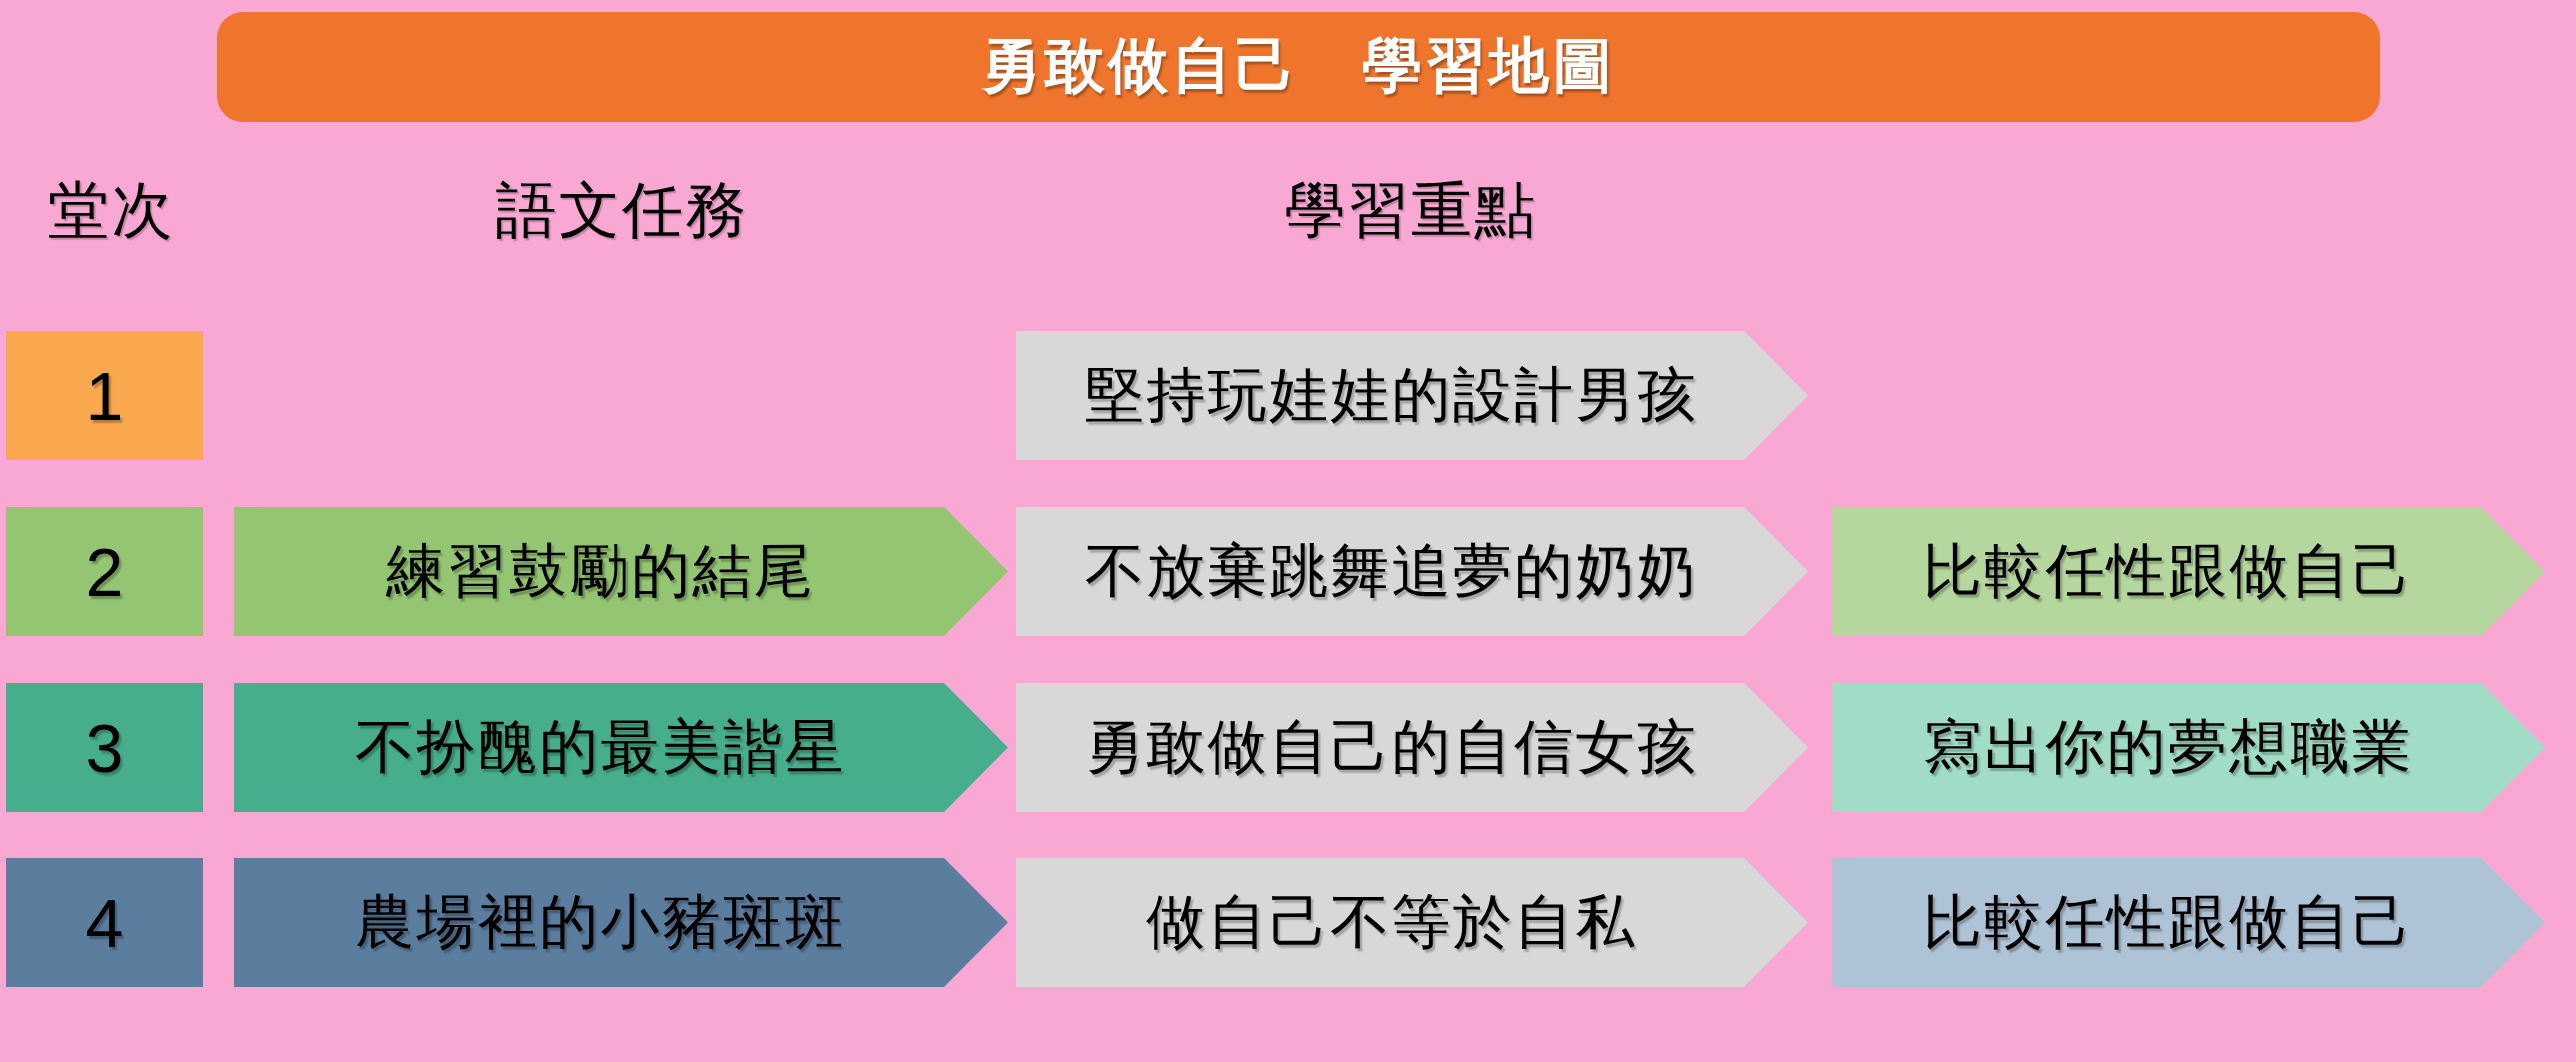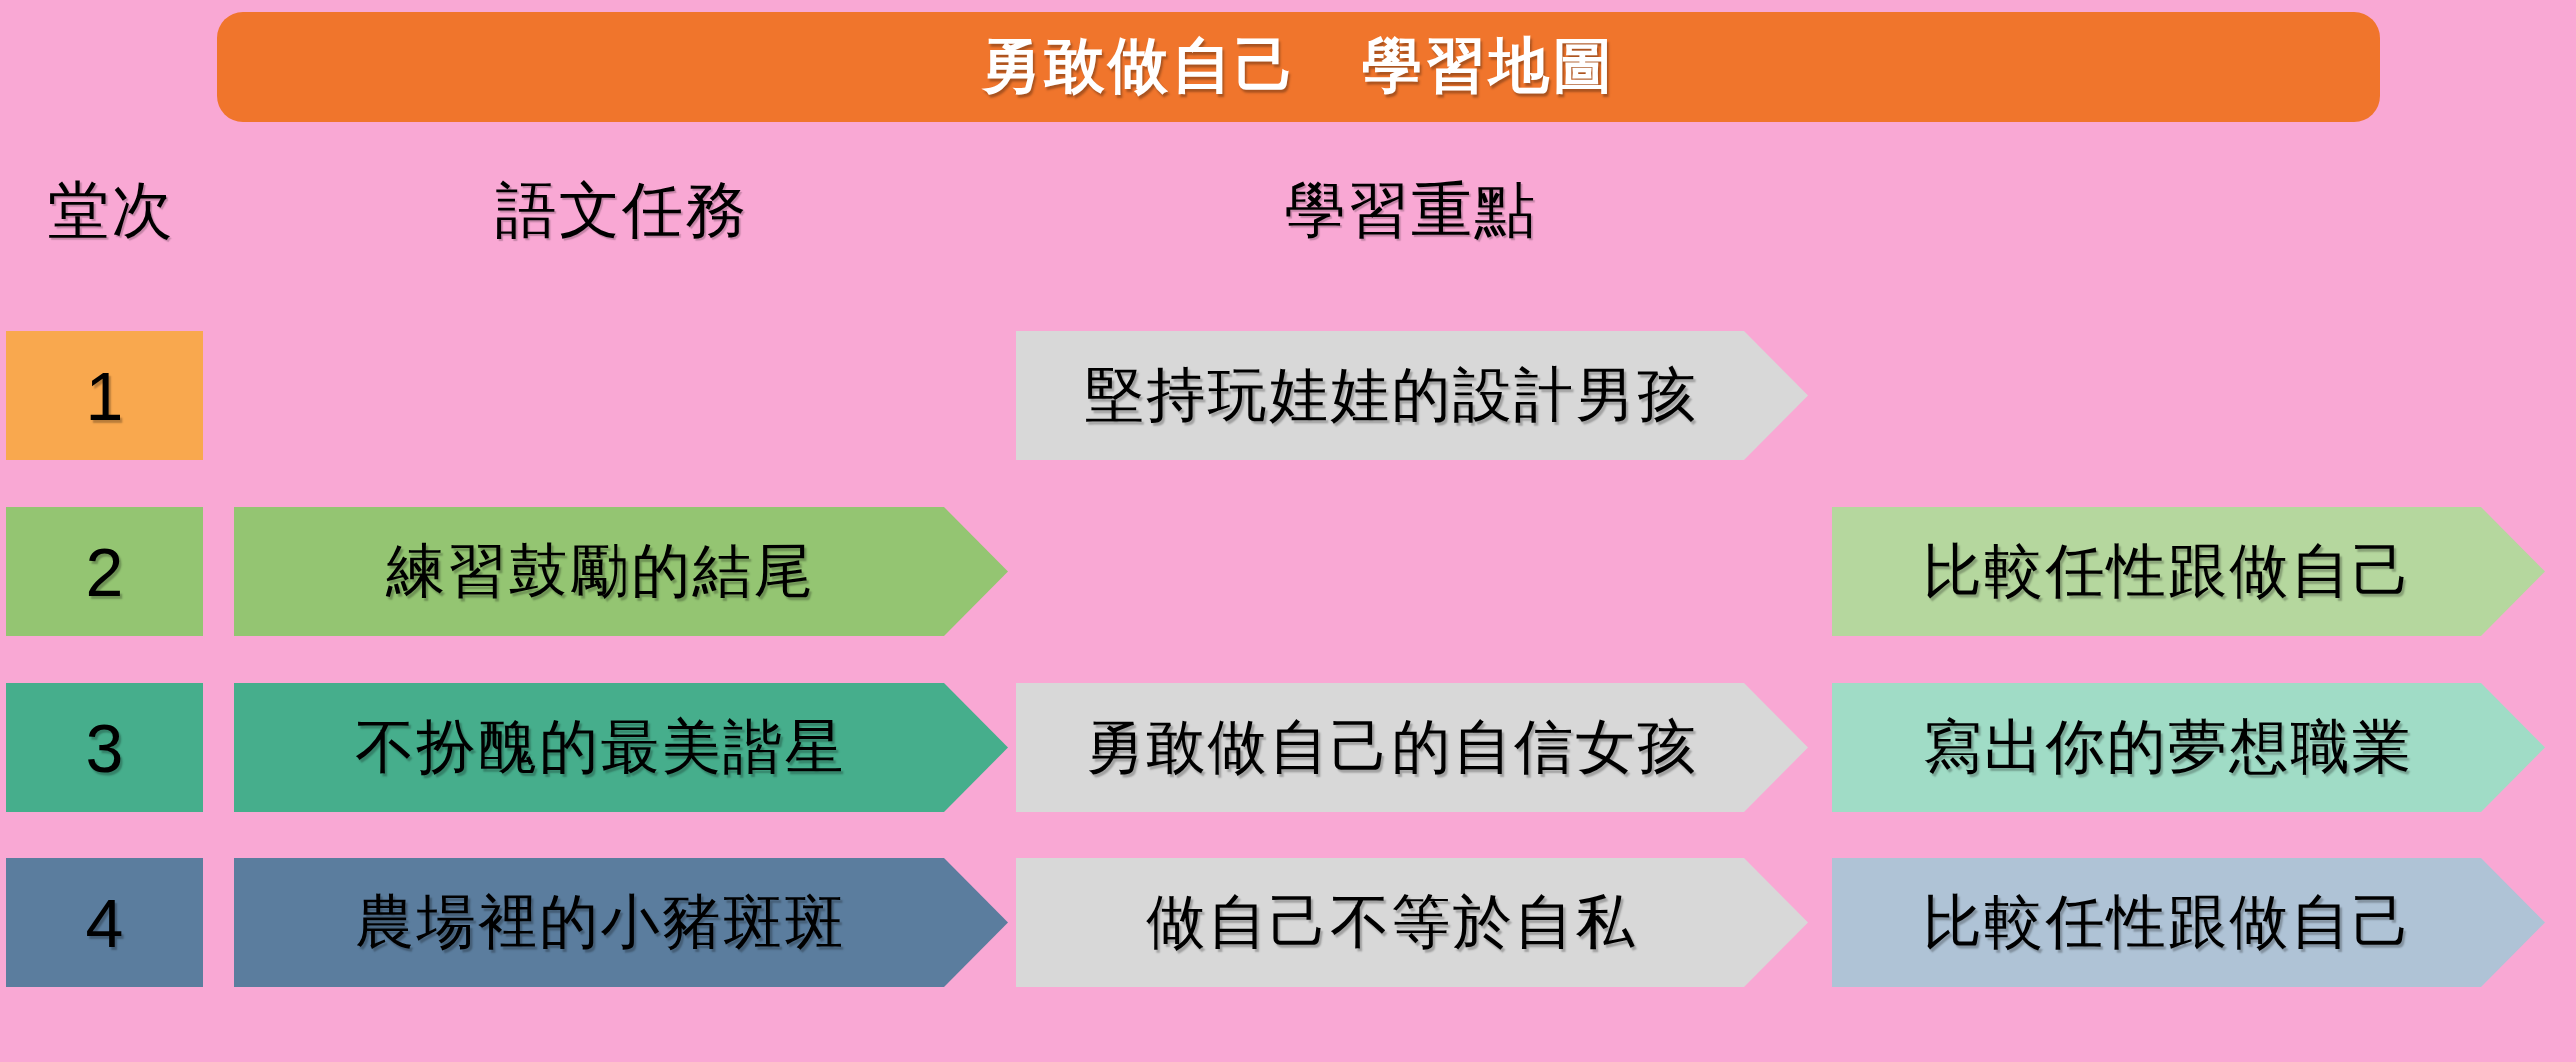--- a/index.html
+++ b/index.html
@@ -72,20 +72,21 @@
   <div class="col-header c2">學習重點</div>
 
   <div class="row r0">
     <div class="cell num" style="background-color: rgb(249, 168, 78);">1</div>
     <div class="cell arrow focus" style="background-color: rgb(216, 216, 216);">堅持玩娃娃的設計男孩</div>
   </div>
 
   <div class="row r1">
     <div class="cell num" style="background-color: rgb(148, 197, 114);">2</div>
     <div class="cell arrow unit" style="background-color: rgb(148, 197, 114);">練習鼓勵的結尾</div>
+    <div class="cell arrow focus" style="background-color: rgb(216, 216, 216);">不放棄跳舞追夢的奶奶</div>
     <div class="cell arrow task" style="background-color: rgb(181, 215, 158);">比較任性跟做自己</div>
   </div>
 
   <div class="row r2">
     <div class="cell num" style="background-color: rgb(70, 174, 140);">3</div>
     <div class="cell arrow unit" style="background-color: rgb(70, 174, 140);">不扮醜的最美諧星</div>
     <div class="cell arrow focus" style="background-color: rgb(216, 216, 216);">勇敢做自己的自信女孩</div>
     <div class="cell arrow task" style="background-color: rgb(160, 220, 198);">寫出你的夢想職業</div>
   </div>
 

